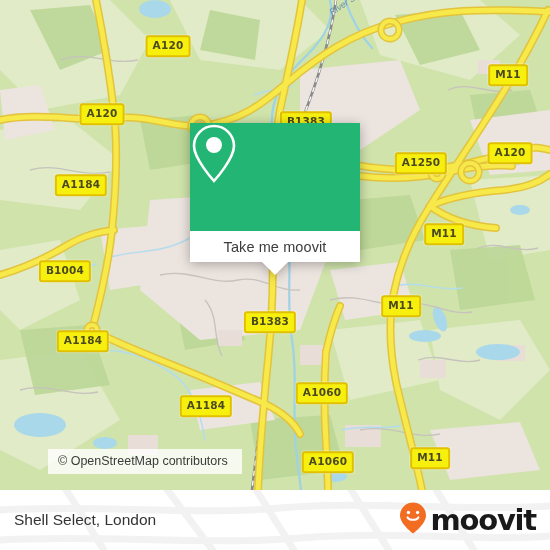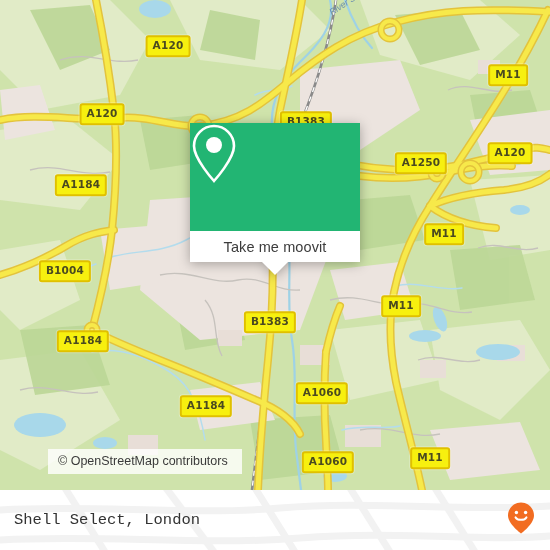--- a/index.html
+++ b/index.html
@@ -111,21 +111,21 @@
     background: #ffffff;
     overflow: hidden;
   }
   #footer-bg { position: absolute; left: 0; top: 0; opacity: 1; }
   #footer-title {
     position: absolute;
     left: 14px; top: 50%;
     transform: translateY(-50%);
     color: #333333;
     font-size: 15.5px;
-    font-family: Liberation Mono, monospace;
+    font-family: Liberation Sans, sans-serif;
     white-space: nowrap;
   }
   #brand {
     position: absolute;
     right: 14px; top: 50%;
     transform: translateY(-50%);
     display: flex;
     align-items: center;
     gap: 2px;
   }
@@ -361,16 +361,17 @@
 
     <div id="brand">
       <span>
         <svg width="30" height="34" viewBox="0 0 30 34" aria-hidden="true">
           <path d="M15 1.5 C7.8 1.5 2 7.3 2 14.5 C2 23 15 32.5 15 32.5 C15 32.5 28 23 28 14.5 C28 7.3 22.2 1.5 15 1.5 Z" fill="#f26c21"></path>
           <circle cx="10.4" cy="11.5" r="1.7" fill="#ffffff"></circle>
           <circle cx="19.6" cy="11.5" r="1.7" fill="#ffffff"></circle>
           <path d="M9.6 16.4 C11.4 19.6, 18.6 19.6, 20.4 16.4" fill="none" stroke="#ffffff" stroke-width="2.1" stroke-linecap="round"></path>
         </svg>
       </span>
+      <span id="brand-word">moovit</span>
     </div>
   </div>
 
 </div>
 
 </body></html>

